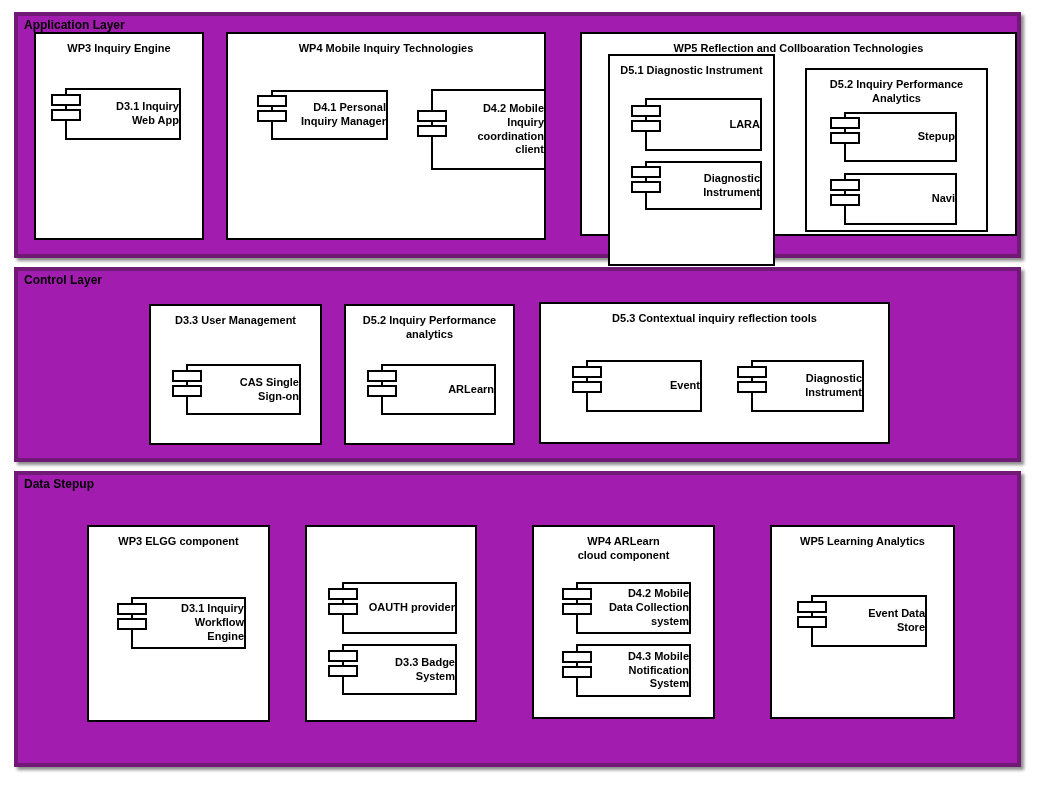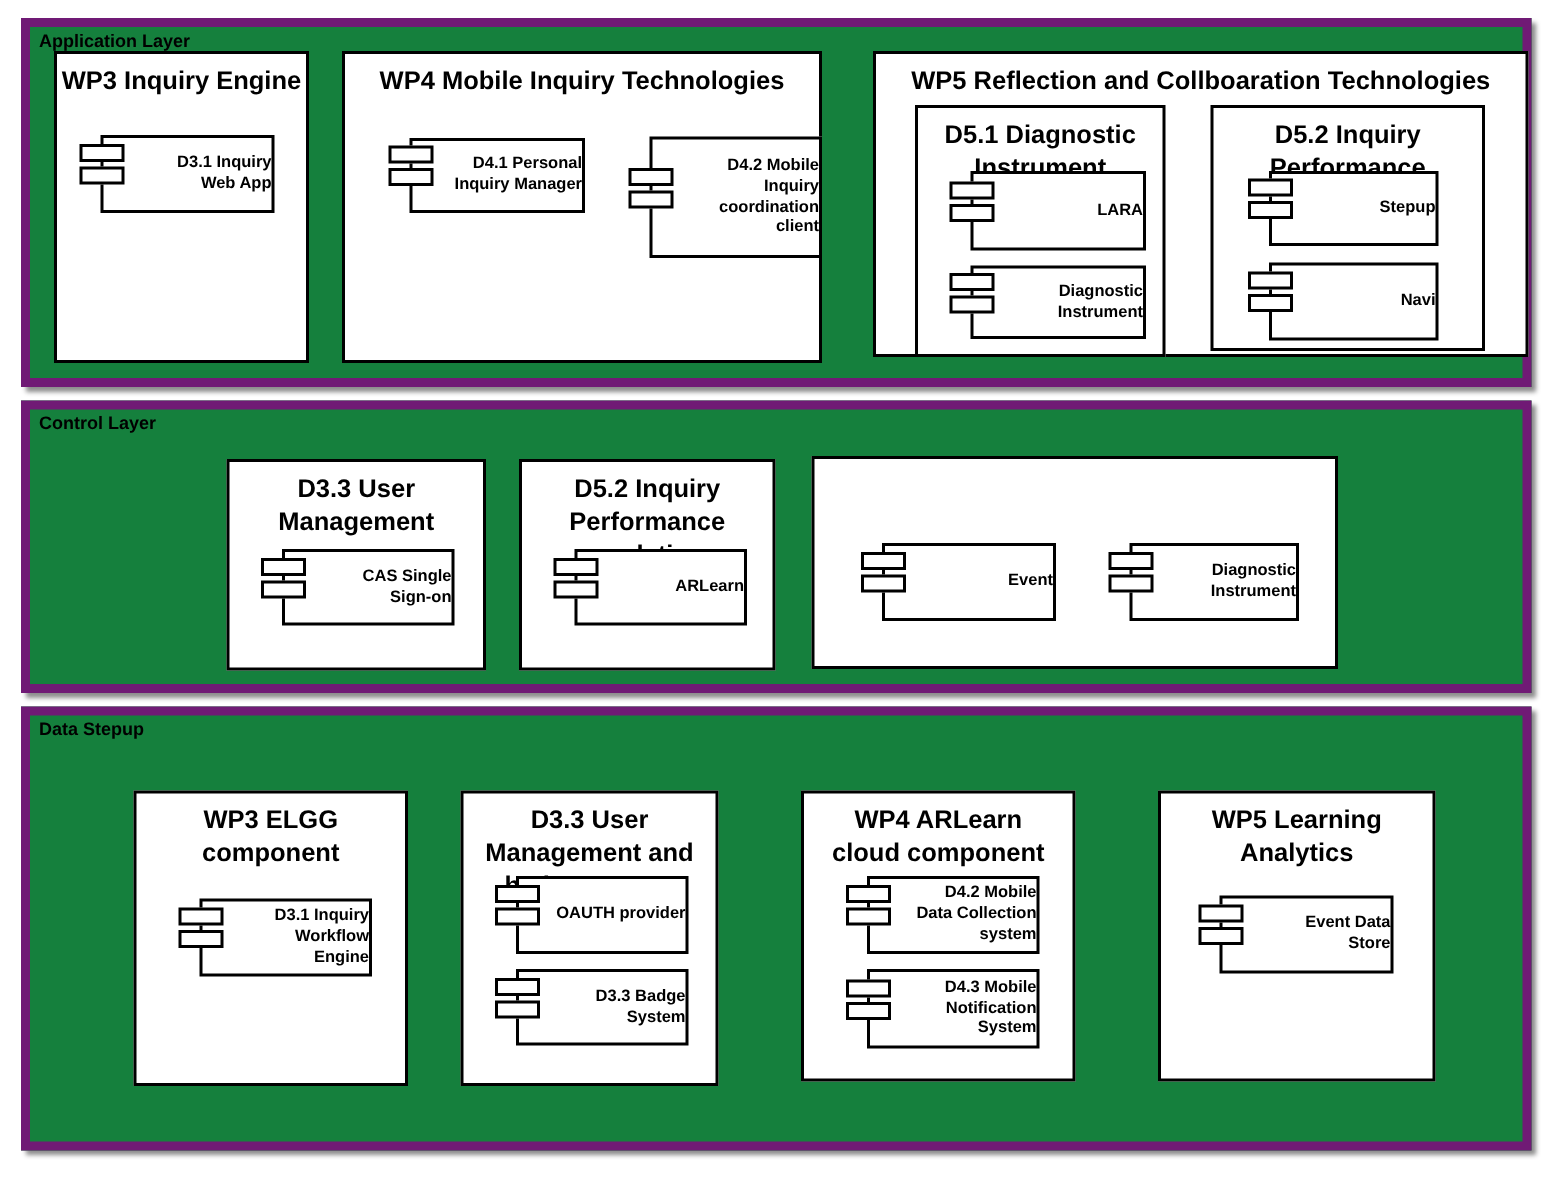--- a/index.html
+++ b/index.html
@@ -8,22 +8,22 @@
     position: relative;
     width: 1037px;
     height: 785px;
     background: #ffffff;
     font-family: "Liberation Sans", sans-serif;
     color: #000000;
     overflow: hidden;
   }
   .layer {
     position: absolute;
-    background: #15803d;
-    border: 6px solid #701a75;
+    background: #a21caf;
+    border: 4px solid #701a75;
     box-shadow: 3px 3px 3px rgba(0,0,0,0.45);
   }
   .layer-label {
     position: absolute;
     top: 2px;
     left: 6px;
     font-size: 12px;
     font-weight: bold;
     white-space: pre-line;
   }
@@ -31,21 +31,21 @@
     position: absolute;
     background: #ffffff;
     border: 2px solid #000000;
   }
   .pkg-title {
     position: absolute;
     top: 7px;
     left: 2px;
     right: 2px;
     text-align: center;
-    font-size: 17px;
+    font-size: 11px;
     font-weight: bold;
     line-height: 1.3;
     white-space: pre-line;
   }
   .comp {
     position: absolute;
     background: #ffffff;
     border: 2px solid #000000;
     display: flex;
     align-items: center;
@@ -103,21 +103,21 @@
         <div class="comp-label">D4.2 Mobile
 Inquiry
 coordination
 client</div>
       </div>
     </div>
 
     <div class="pkg" style="left:562px; top:16px; width:437px; height:204px">
       <div class="pkg-title">WP5 Reflection and Collboaration Technologies</div>
 
-      <div class="pkg" style="left:26px; top:34px; width:167px; height:168px">
+      <div class="pkg" style="left:26px; top:20px; width:167px; height:212px">
         <div class="pkg-title">D5.1 Diagnostic Instrument</div>
         <div class="comp" style="left:35px; top:42px; width:117px; height:53px">
           <span class="tab tab1"></span>
           <span class="tab tab2"></span>
           <div class="comp-label">LARA</div>
         </div>
         <div class="comp" style="left:35px; top:105px; width:117px; height:49px">
           <span class="tab tab1"></span>
           <span class="tab tab2"></span>
           <div class="comp-label">Diagnostic
@@ -159,20 +159,21 @@
       <div class="pkg-title">D5.2 Inquiry Performance
 analytics</div>
       <div class="comp" style="left:35px; top:58px; width:115px; height:51px">
         <span class="tab tab1"></span>
         <span class="tab tab2"></span>
         <div class="comp-label">ARLearn</div>
       </div>
     </div>
 
     <div class="pkg" style="left:521px; top:31px; width:351px; height:142px">
+      <div class="pkg-title">D5.3 Contextual inquiry reflection tools</div>
       <div class="comp" style="left:45px; top:56px; width:116px; height:52px">
         <span class="tab tab1"></span>
         <span class="tab tab2"></span>
         <div class="comp-label">Event</div>
       </div>
       <div class="comp" style="left:210px; top:56px; width:113px; height:52px">
         <span class="tab tab1"></span>
         <span class="tab tab2"></span>
         <div class="comp-label">Diagnostic
 Instrument</div>
@@ -188,22 +189,20 @@
       <div class="comp" style="left:42px; top:70px; width:115px; height:52px">
         <span class="tab tab1"></span>
         <span class="tab tab2"></span>
         <div class="comp-label">D3.1 Inquiry
 Workflow
 Engine</div>
       </div>
     </div>
 
     <div class="pkg" style="left:287px; top:50px; width:172px; height:197px">
-      <div class="pkg-title">D3.3 User Management and
-badge system</div>
       <div class="comp" style="left:35px; top:55px; width:115px; height:52px">
         <span class="tab tab1"></span>
         <span class="tab tab2"></span>
         <div class="comp-label">OAUTH provider</div>
       </div>
       <div class="comp" style="left:35px; top:117px; width:115px; height:51px">
         <span class="tab tab1"></span>
         <span class="tab tab2"></span>
         <div class="comp-label">D3.3 Badge
 System</div>

